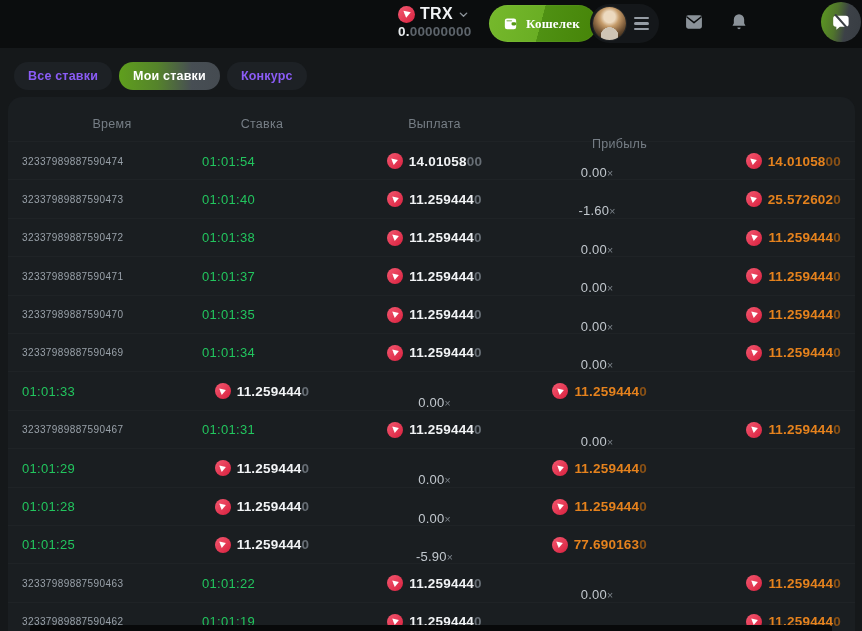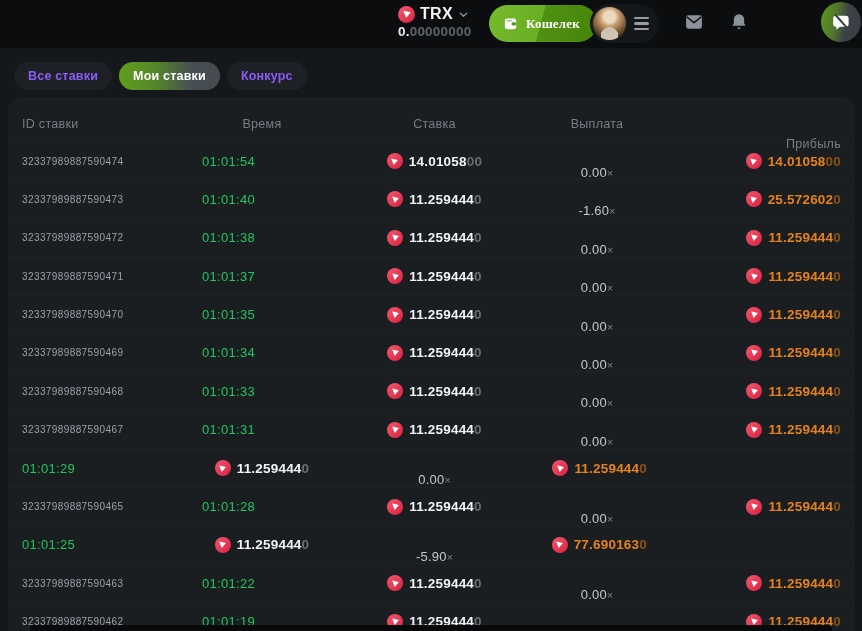--- a/index.html
+++ b/index.html
@@ -182,21 +182,20 @@
 </header>
 
 <nav class="tabs">
   <button class="tab">Все ставки</button>
   <button class="tab active">Мои ставки</button>
   <button class="tab">Конкурс</button>
 </nav>
 
 <section class="panel">
   <div class="thead">
-    <div class="th c1">ID ставки</div>
     <div class="th c2">Время</div>
     <div class="th c3">Ставка</div>
     <div class="th c4">Выплата</div>
     <div class="th c5">Прибыль</div>
   </div>
   <div>
   <div class="trow">
     <div class="cell-id">32337989887590474</div>
     <div class="cell-time">01:01:54</div>
     <div class="cell-bet">
@@ -334,21 +333,20 @@
             <svg viewBox="0 0 24 24">
               <path d="M3.5 4 L21 7.8 L10 21 Z" fill="#fff"></path>
               <path d="M3.5 4 L10 21 L7 9.2 Z" fill="#fff" opacity=".65"></path>
             </svg>
           </span>
       <span class="amt"><span>11.259444</span><span class="dim">0</span></span>
     </div>
   </div>
 
   <div class="trow">
-    <div class="cell-id">32337989887590468</div>
     <div class="cell-time">01:01:33</div>
     <div class="cell-bet">
       <span class="coin-sm">
             <svg viewBox="0 0 24 24">
               <path d="M3.5 4 L21 7.8 L10 21 Z" fill="#fff"></path>
               <path d="M3.5 4 L10 21 L7 9.2 Z" fill="#fff" opacity=".65"></path>
             </svg>
           </span>
       <span class="amt"><span>11.259444</span><span class="dim">0</span></span>
     </div>
@@ -405,21 +403,20 @@
             <svg viewBox="0 0 24 24">
               <path d="M3.5 4 L21 7.8 L10 21 Z" fill="#fff"></path>
               <path d="M3.5 4 L10 21 L7 9.2 Z" fill="#fff" opacity=".65"></path>
             </svg>
           </span>
       <span class="amt"><span>11.259444</span><span class="dim">0</span></span>
     </div>
   </div>
 
   <div class="trow">
-    <div class="cell-id">32337989887590465</div>
     <div class="cell-time">01:01:28</div>
     <div class="cell-bet">
       <span class="coin-sm">
             <svg viewBox="0 0 24 24">
               <path d="M3.5 4 L21 7.8 L10 21 Z" fill="#fff"></path>
               <path d="M3.5 4 L10 21 L7 9.2 Z" fill="#fff" opacity=".65"></path>
             </svg>
           </span>
       <span class="amt"><span>11.259444</span><span class="dim">0</span></span>
     </div>

